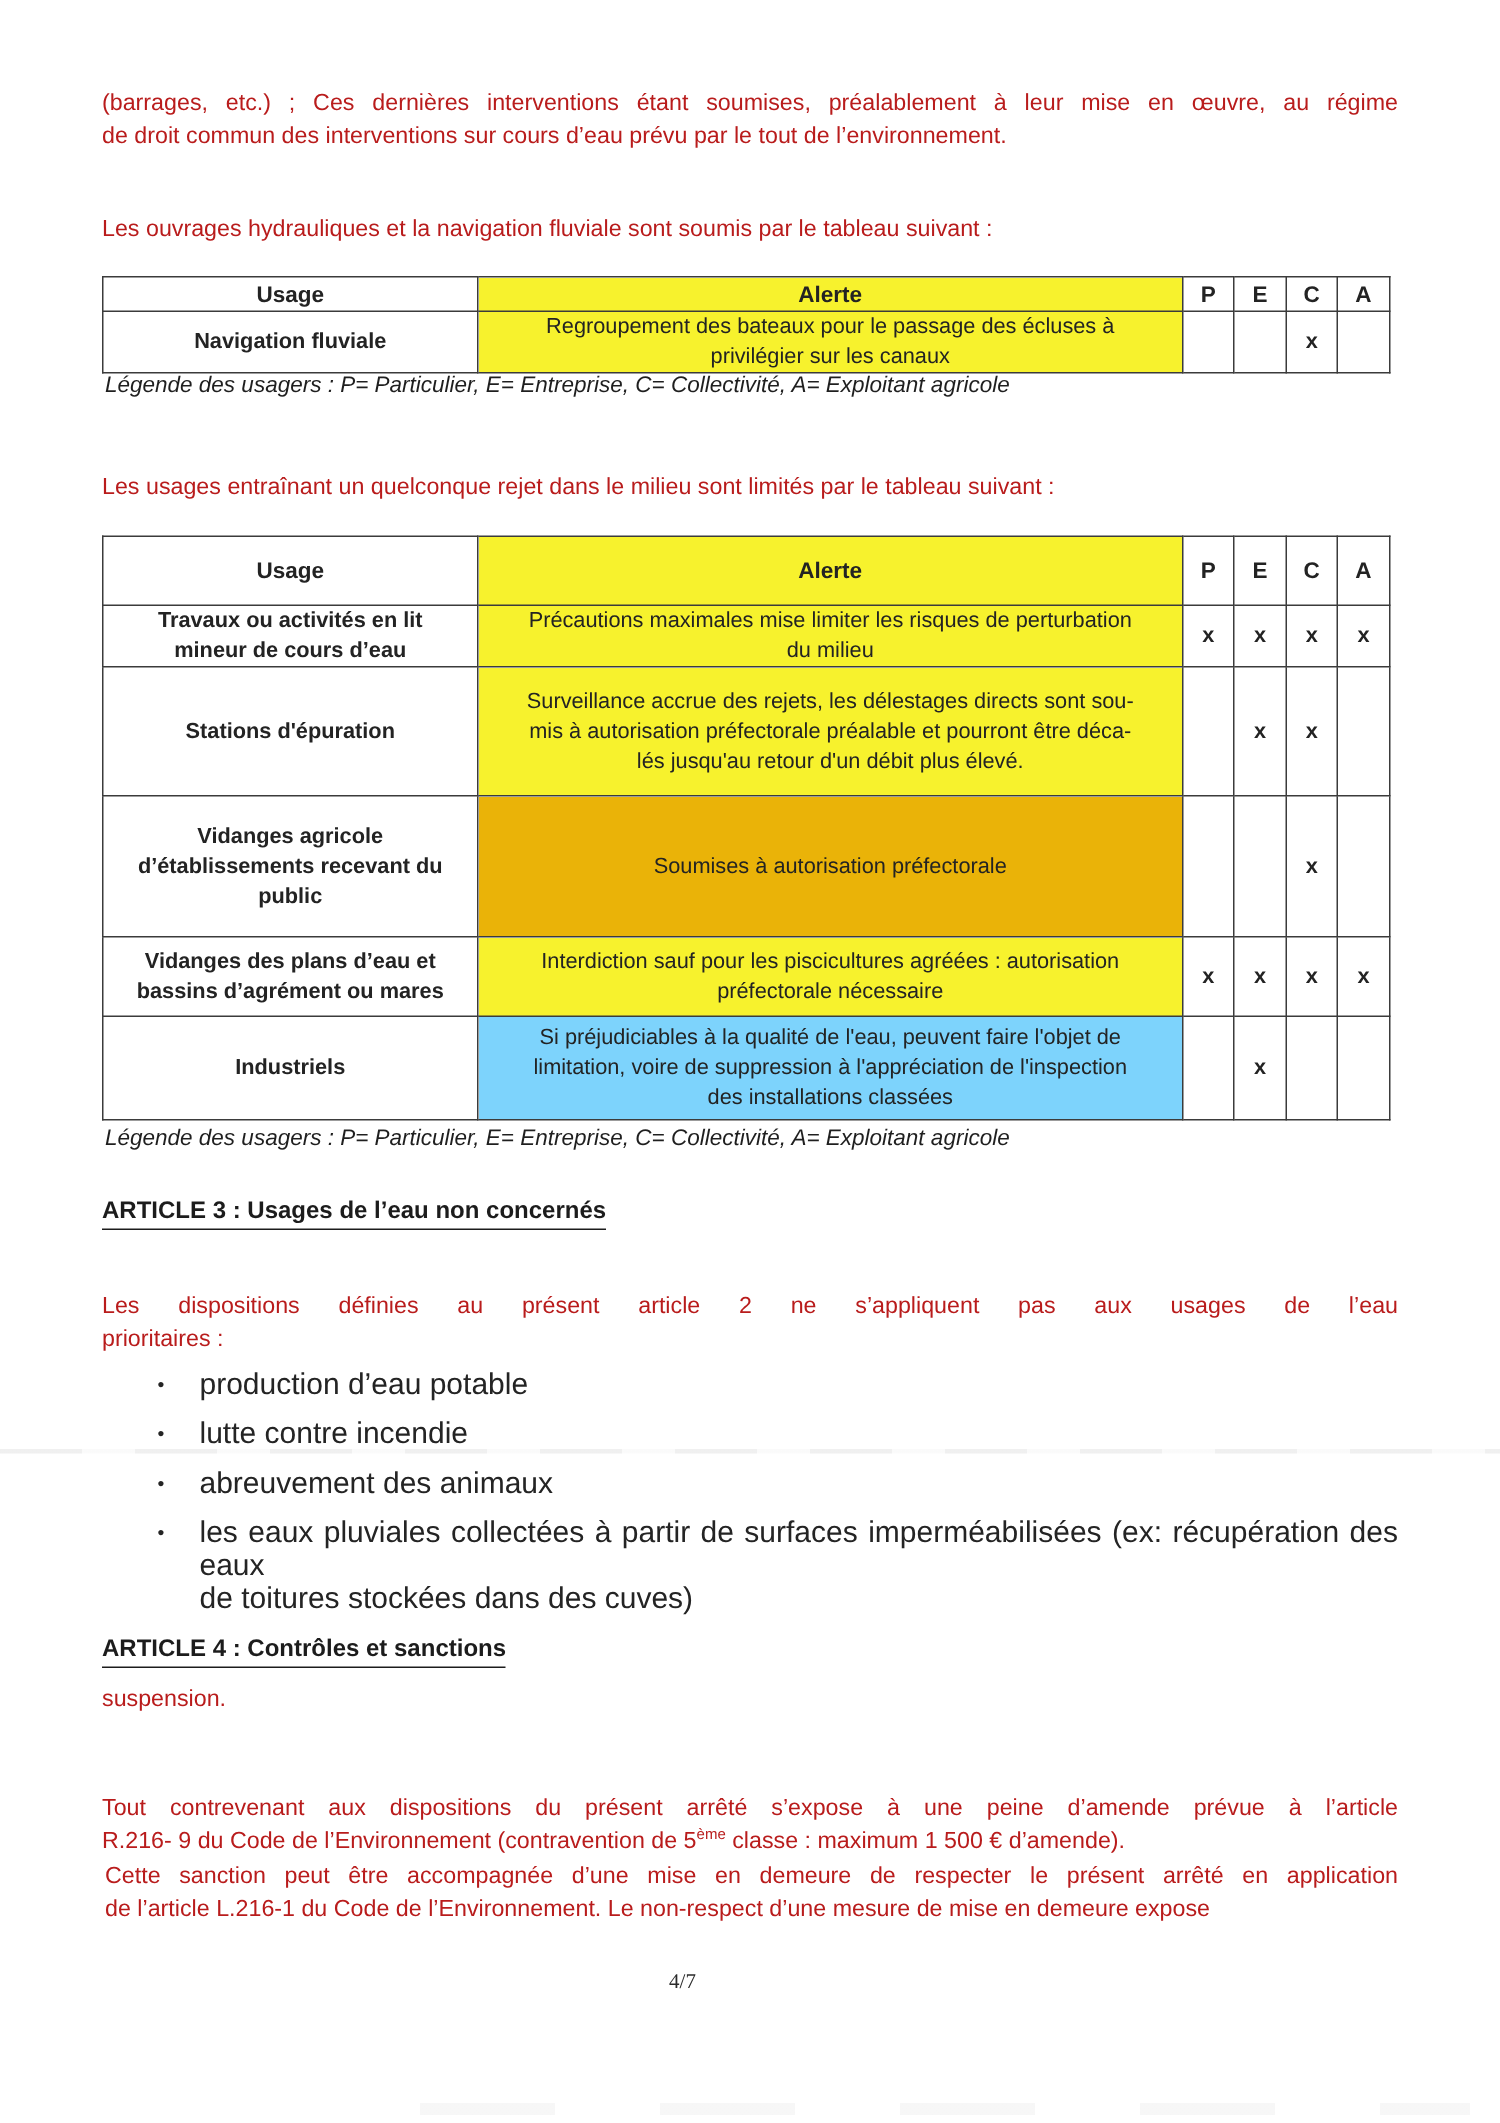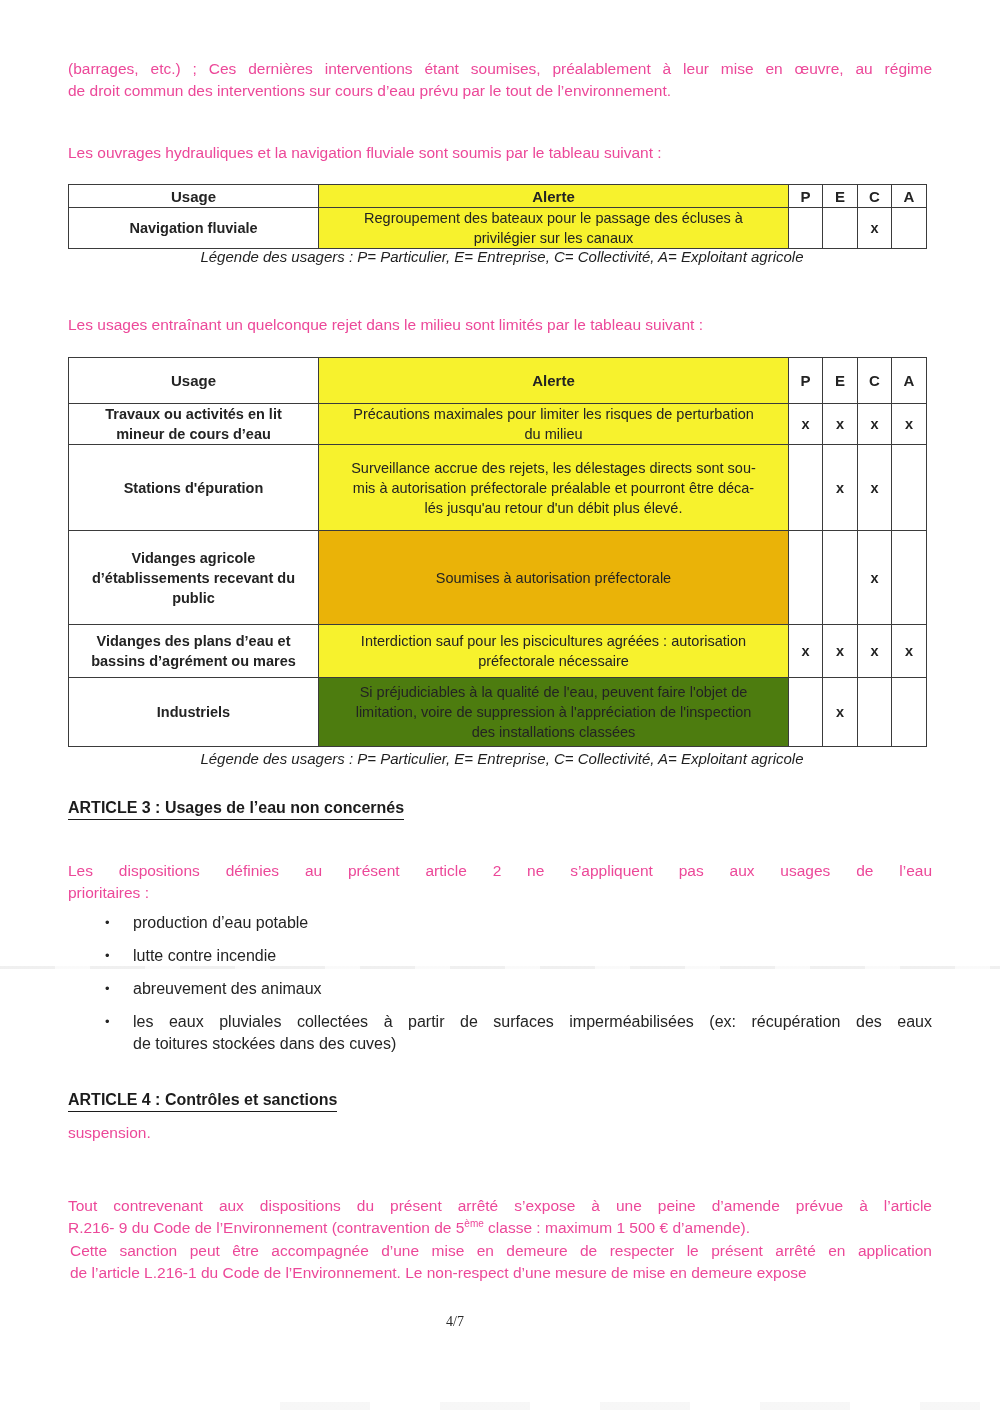--- a/index.html
+++ b/index.html
@@ -6,21 +6,21 @@
   .page {
     position: relative;
     width: 1000px;
     height: 1415px;
     background: #ffffff;
     font-family: "Liberation Sans", sans-serif;
     color: #242424;
     overflow: hidden;
   }
   .abs { position: absolute; }
-  .para { font-size: 15.5px; line-height: 22px; color: #ec4899; }
+  .para { font-size: 15.5px; line-height: 22px; color: #b91c1c; }
   
   .jl .ln { text-align: justify; text-align-last: justify; }
   .jl .ln:last-child { text-align: left; text-align-last: auto; }
 
   table.usage-table { border-collapse: collapse; table-layout: fixed; width: 858px; }
   table.usage-table td {
     border: 1.7px solid #3b3b3b;
     font-size: 14.5px;
     color: #232323;
     padding: 0;
@@ -36,30 +36,30 @@
   }
   td.alerte {
     text-align: center;
     vertical-align: middle;
     white-space: pre-line;
     line-height: 20px;
     padding: 2px 8px;
   }
   td.mark { text-align: center; vertical-align: middle; font-size: 14.5px; font-weight: bold; }
   tr.head td { font-weight: bold; text-align: center; vertical-align: middle; font-size: 15px; }
-  .legend { font-style: italic; font-size: 15px; color: #1f1f1f; text-align: center; }
+  .legend { font-style: italic; font-size: 15px; color: #1f1f1f; }
   .art-head { font-size: 16px; font-weight: bold; color: #1c1c1c; }
   .art-head .ul {
     border-bottom: 1.6px solid #1c1c1c;
     padding-bottom: 2px;
     display: inline-block;
   }
   .bullet { display: flex; margin-bottom: 11px; }
   .bullet .dot { width: 28px; margin-left: 37px; font-size: 13px; line-height: 22px; flex: none; }
-  .bullet .btext { flex: 1; font-size: 16px; line-height: 22px; }
+  .bullet .btext { flex: 1; font-size: 20px; line-height: 22px; }
   sup.sup { font-size: 10px; line-height: 0; vertical-align: super; }
   .pageno { font-family: "Liberation Serif", serif; font-size: 14px; color: #2a2a2a; text-align: center; }
   .scanline {
     height: 3px;
     background: repeating-linear-gradient(90deg, #ececec 0 55px, #f9f9f9 55px 90px);
     opacity: 0.8;
   }
   .scansmudge {
     height: 8px;
     background: repeating-linear-gradient(90deg, #f6f6f6 0 90px, #ffffff 90px 160px);
@@ -126,21 +126,21 @@
       <td>Usage</td>
       <td style="background: rgb(247, 242, 45);">Alerte</td>
       <td>P</td>
       <td>E</td>
       <td>C</td>
       <td>A</td>
     </tr>
     <tr style="height:40px">
       <td class="usage">Travaux ou activités en lit
 mineur de cours d’eau</td>
-      <td class="alerte" style="background: rgb(247, 242, 45);">Précautions maximales pour limiter les risques de perturbation
+      <td class="alerte" style="background: rgb(247, 242, 45);">Précautions maximales mise limiter les risques de perturbation
 du milieu</td>
       <td class="mark">x</td>
       <td class="mark">x</td>
       <td class="mark">x</td>
       <td class="mark">x</td>
     </tr>
     <tr style="height:86px">
       <td class="usage">Stations d'épuration</td>
       <td class="alerte" style="background: rgb(247, 242, 45);">Surveillance accrue des rejets, les délestages directs sont sou-
 mis à autorisation préfectorale préalable et pourront être déca-
@@ -165,21 +165,21 @@
 bassins d’agrément ou mares</td>
       <td class="alerte" style="background: rgb(247, 242, 45);">Interdiction sauf pour les piscicultures agréées : autorisation
 préfectorale nécessaire</td>
       <td class="mark">x</td>
       <td class="mark">x</td>
       <td class="mark">x</td>
       <td class="mark">x</td>
     </tr>
     <tr style="height:69px">
       <td class="usage">Industriels</td>
-      <td class="alerte" style="background: #4d7c0f;">Si préjudiciables à la qualité de l'eau, peuvent faire l'objet de
+      <td class="alerte" style="background: #7dd3fc;">Si préjudiciables à la qualité de l'eau, peuvent faire l'objet de
 limitation, voire de suppression à l'appréciation de l'inspection
 des installations classées</td>
       <td class="mark"></td>
       <td class="mark">x</td>
       <td class="mark"></td>
       <td class="mark"></td>
     </tr>
   </tbody>
     </table>
 

